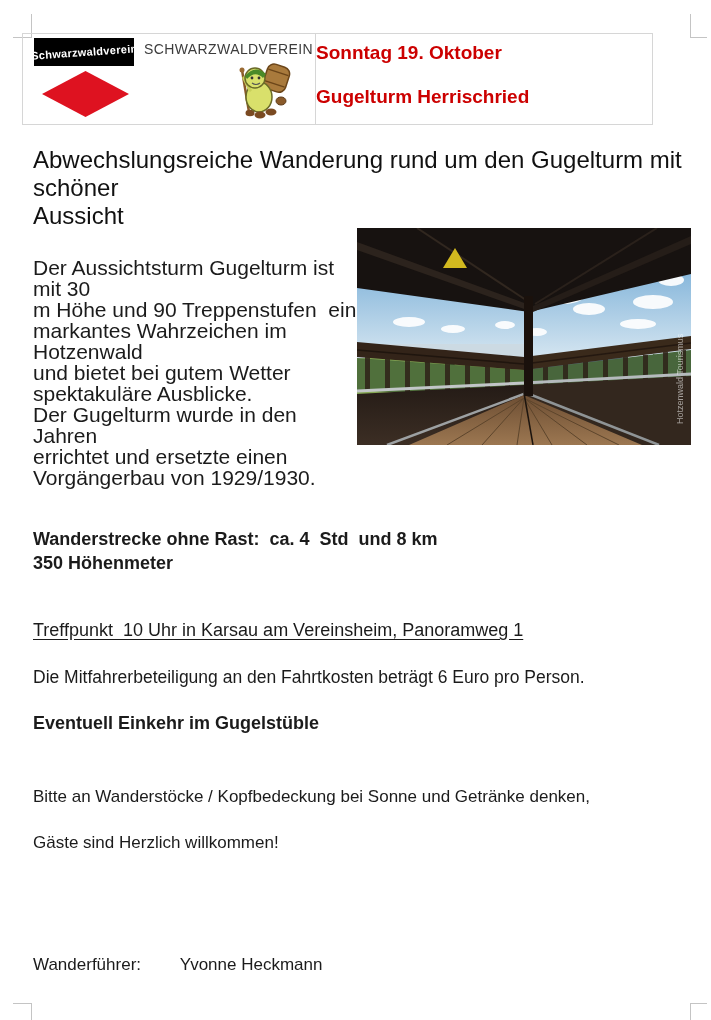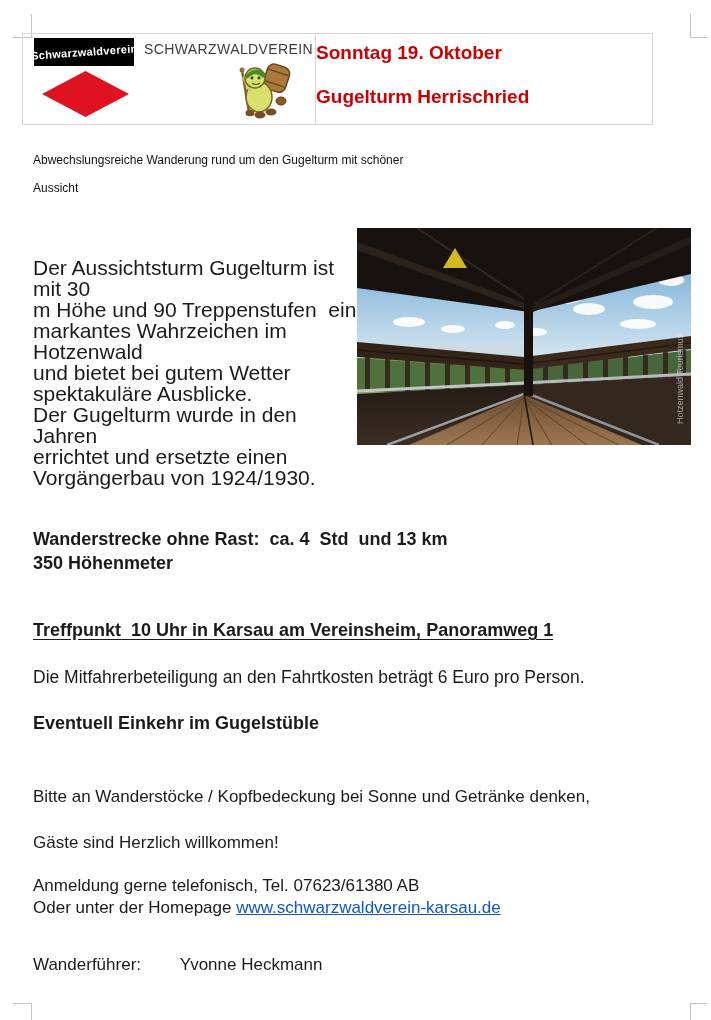--- a/index.html
+++ b/index.html
@@ -32,25 +32,25 @@
   .org-name { position:absolute; left:121px; top:4px; font-size:14px; color:#3c3c3c;
     letter-spacing:.4px; line-height:22px; }
   .mascot { position:absolute; left:206px; top:29px; width:64px; height:56px; }
 
   .red-line { color:#cc0000; font-weight:bold; font-size:19px; }
   .red-line.l1 { margin-top:8px; }
   .red-line.l2 { margin-top:22px; }
 
   
   .abs { position:absolute; }
-  .title { left:33px; top:146px; width:660px; font-size:12px; line-height:28px; color:#111; }
+  .title { left:33px; top:146px; width:660px; font-size:24px; line-height:28px; color:#111; }
   .desc { left:33px; top:257px; width:330px; font-size:21px; line-height:21px; }
   .photo { left:357px; top:228px; width:334px; height:217px; }
   .route { left:33px; top:527px; font-size:18px; font-weight:bold; line-height:24px; }
-  .meeting { left:33px; top:620px; font-size:18px; font-weight:bold; text-decoration:underline; text-underline-offset:3px; }
+  .meeting { left:33px; top:620px; font-size:18px; font-weight:normal; text-decoration:underline; text-underline-offset:3px; }
   .cost { left:33px; top:667px; font-size:17.5px; }
   .stop { left:33px; top:713px; font-size:18px; font-weight:bold;text-align:right; }
   .bring { left:33px; top:787px; font-size:17px; }
   .guests { left:33px; top:833px; font-size:17px; }
   .registration { left:33px; top:875px; font-size:17px; line-height:22px; }
   .registration a { color:#1155cc; text-decoration:underline; cursor:pointer; }
   .guide { left:33px; top:955px; font-size:17px;text-align:center; }
   .guide .name { margin-left:34px; }
 </style>
 </head>
@@ -111,21 +111,21 @@
   </div>
 
   <div class="abs desc">
     <div class="pre">Der Aussichtsturm Gugelturm ist mit 30</div>
     <div class="pre">m Höhe und 90 Treppenstufen  ein</div>
     <div class="pre">markantes Wahrzeichen im Hotzenwald</div>
     <div class="pre">und bietet bei gutem Wetter</div>
     <div class="pre">spektakuläre Ausblicke.</div>
     <div class="pre">Der Gugelturm wurde in den Jahren</div>
     <div class="pre">errichtet und ersetzte einen</div>
-    <div class="pre">Vorgängerbau von 1924/1930.</div>
+    <div class="pre">Vorgängerbau von 1929/1930.</div>
   </div>
 
   <svg class="abs photo" viewBox="0 0 334 217">
     <defs>
       <linearGradient id="sky" x1="0" y1="0" x2="0" y2="1">
         <stop offset="0" stop-color="#5f9fd0"></stop>
           <stop offset="0.75" stop-color="#cfe2ef"></stop>
           <stop offset="1" stop-color="#e3edf4"></stop>
       </linearGradient>
       <linearGradient id="deck" x1="0" y1="0" x2="0" y2="1">
@@ -224,39 +224,33 @@
         <line x1="167" y1="170" x2="262" y2="217"></line>
     </g>
     <line x1="167" y1="165" x2="176" y2="217" stroke="#1c140e" stroke-width="1.5"></line>
 
     <rect x="167" y="68" width="9" height="100" fill="#1a110c"></rect>
 
     <text x="326" y="196" transform="rotate(-90 326 196)" font-size="9" fill="#ffffff" opacity="0.55" font-family="Liberation Sans, sans-serif">Hotzenwald Tourismus</text>
   </svg>
 
   <div class="abs route">
-    <div class="pre">Wanderstrecke ohne Rast:  ca. 4  Std  und 13 km</div>
+    <div class="pre">Wanderstrecke ohne Rast:  ca. 4  Std  und 8 km</div>
     <div class="pre">350 Höhenmeter</div>
   </div>
 
   <div class="abs meeting pre">Treffpunkt  10 Uhr in Karsau am Vereinsheim, Panoramweg 1</div>
 
   <div class="abs cost pre">Die Mitfahrerbeteiligung an den Fahrtkosten beträgt 6 Euro pro Person.</div>
 
   <div class="abs stop pre">Eventuell Einkehr im Gugelstüble</div>
 
   <div class="abs bring pre">Bitte an Wanderstöcke / Kopfbedeckung bei Sonne und Getränke denken,</div>
 
   <div class="abs guests pre">Gäste sind Herzlich willkommen!</div>
 
-  <div class="abs registration">
-    <div class="pre">Anmeldung gerne telefonisch, Tel. 07623/61380 AB</div>
-    <div>
-      <span class="pre">Oder unter der Homepage </span><a>www.schwarzwaldverein-karsau.de</a>
-    </div>
-  </div>
 
   <div class="abs guide">
     <span>Wanderführer:</span>
     <span class="name">Yvonne Heckmann</span>
   </div>
 
 </div>
 
 </body></html>

